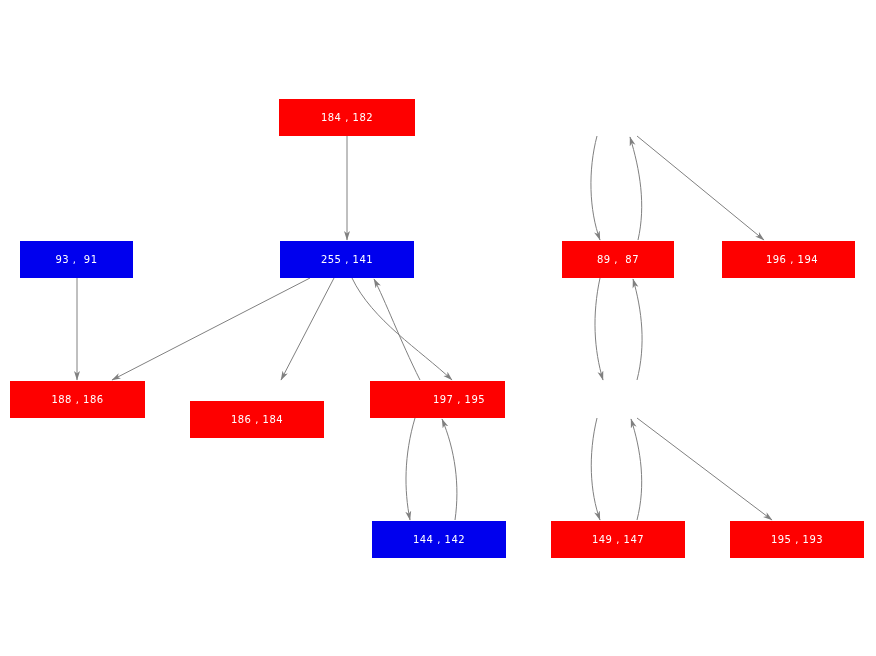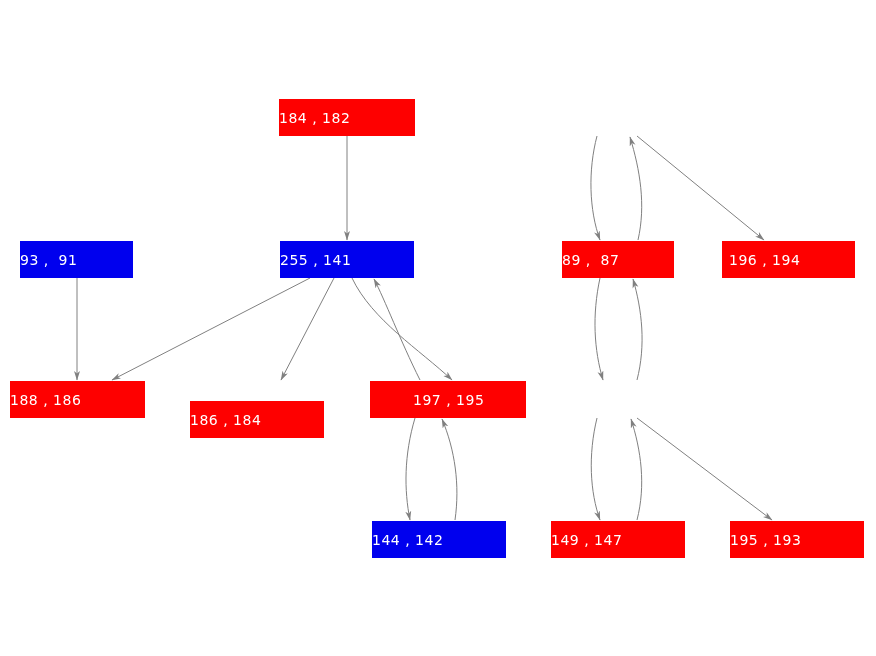--- a/index.html
+++ b/index.html
@@ -33,24 +33,25 @@
     position: absolute;
     left: 0;
     top: 0;
     width: 876px;
     height: 656px;
   }
   .node {
     position: absolute;
     display: flex;
     align-items: center;
+    justify-content: center;
     box-sizing: border-box;
     color: #ffffff;
     font-family: "DejaVu Sans", sans-serif;
-    font-size: 14px;
+    font-size: 10px;
     font-weight: normal;
     letter-spacing: 0.5px;
     white-space: pre;
     line-height: 1;
     user-select: none;
   }
   .node.red  { background: #fe0000; }
   .node.blue { background: #0000ee; }
   .node-label {
     display: block;
@@ -89,19 +90,19 @@
   </svg>
 
   <div id="node-layer">
       <div class="node red" style="left: 279px; top: 99px; width: 136px; height: 37px; background: rgb(254, 0, 0); color: rgb(255, 255, 255);"><span class="node-label">184 , 182</span></div>
       <div class="node blue" style="left: 20px; top: 241px; width: 113px; height: 37px; background: rgb(0, 0, 238); color: rgb(255, 255, 255);"><span class="node-label">93 ,  91</span></div>
       <div class="node blue" style="left: 280px; top: 241px; width: 134px; height: 37px; background: rgb(0, 0, 238); color: rgb(255, 255, 255);"><span class="node-label">255 , 141</span></div>
       <div class="node red" style="left: 562px; top: 241px; width: 112px; height: 37px; background: rgb(254, 0, 0); color: rgb(255, 255, 255);"><span class="node-label">89 ,  87</span></div>
       <div class="node red" style="left: 722px; top: 241px; width: 133px; height: 37px; background: rgb(254, 0, 0); color: rgb(255, 255, 255); padding-left: 7px;"><span class="node-label">196 , 194</span></div>
       <div class="node red" style="left: 10px; top: 381px; width: 135px; height: 37px; background: rgb(254, 0, 0); color: rgb(255, 255, 255);"><span class="node-label">188 , 186</span></div>
       <div class="node red" style="left: 190px; top: 381px; width: 134px; height: 37px; background: rgb(254, 0, 0); color: rgb(255, 255, 255); margin-top: 20px;"><span class="node-label">186 , 184</span></div>
-      <div class="node red" style="left: 370px; top: 381px; width: 156px; height: 37px; background: rgb(254, 0, 0); color: rgb(255, 255, 255); padding-left: 43px;"><span class="node-label">197 , 195</span></div>
+      <div class="node red" style="left: 370px; top: 381px; width: 135px; height: 37px; background: rgb(254, 0, 0); color: rgb(255, 255, 255); padding-left: 43px;"><span class="node-label">197 , 195</span></div>
       <div class="node blue" style="left: 372px; top: 521px; width: 134px; height: 37px; background: rgb(0, 0, 238); color: rgb(255, 255, 255);"><span class="node-label">144 , 142</span></div>
       <div class="node red" style="left: 551px; top: 521px; width: 134px; height: 37px; background: rgb(254, 0, 0); color: rgb(255, 255, 255);"><span class="node-label">149 , 147</span></div>
       <div class="node red" style="left: 730px; top: 521px; width: 134px; height: 37px; background: rgb(254, 0, 0); color: rgb(255, 255, 255);"><span class="node-label">195 , 193</span></div>
     </div>
 
 </div>
 
 </body></html>

